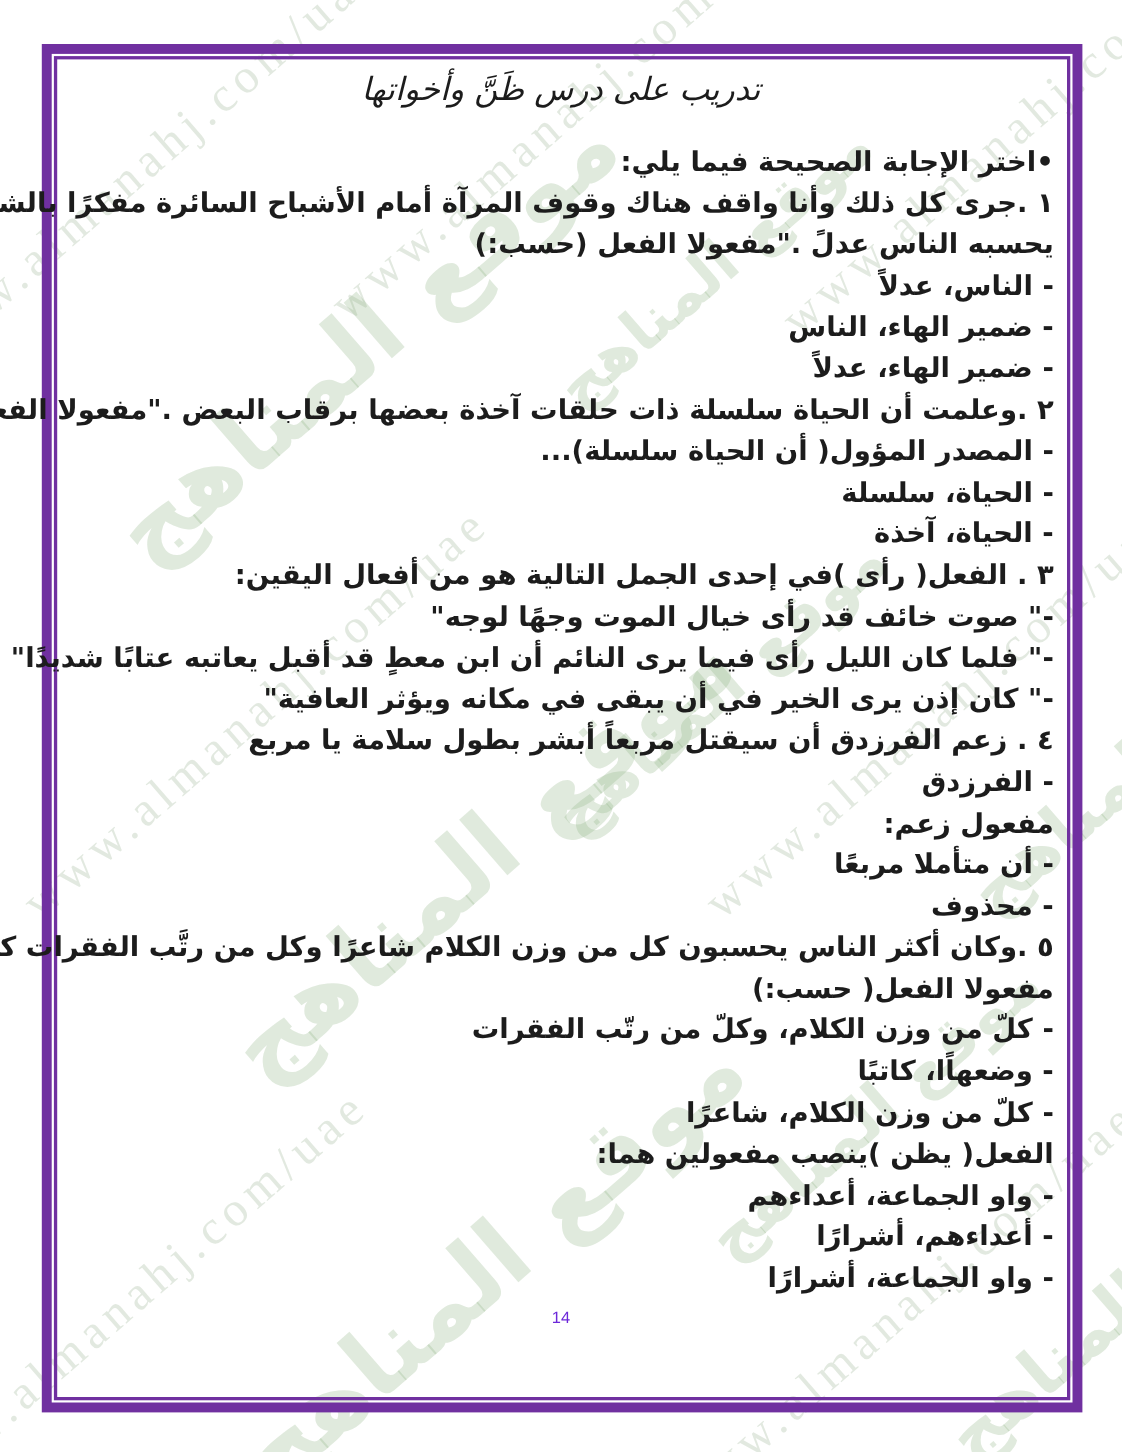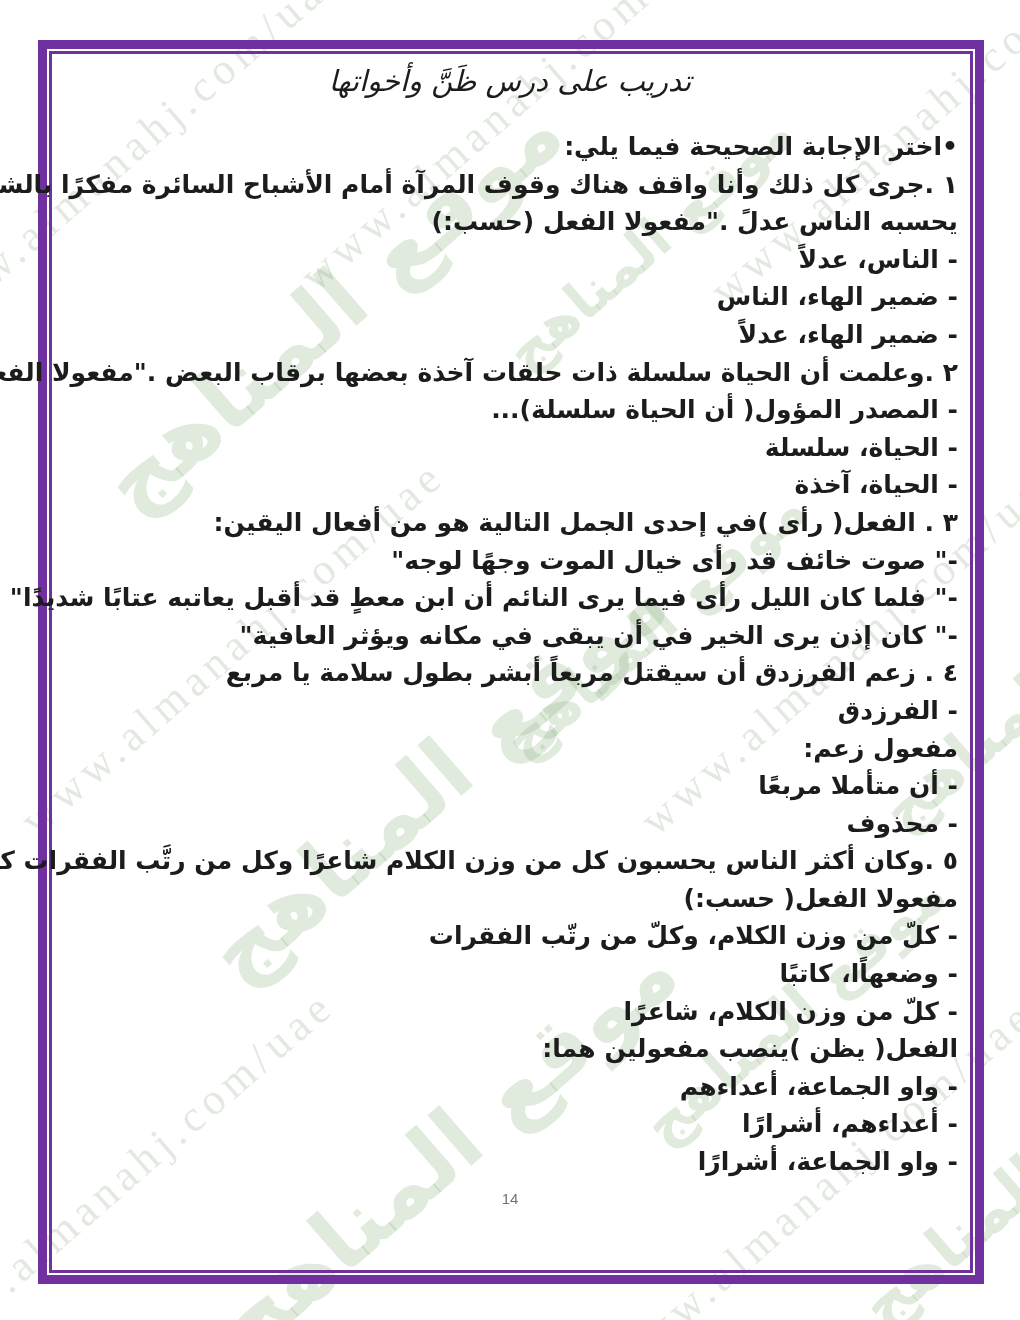--- a/index.html
+++ b/index.html
@@ -68,21 +68,21 @@
     white-space:nowrap;
     font-weight:bold;
   }
   .page-number{
     direction:ltr;
     text-align:center;
     font-family:"Liberation Sans",sans-serif;
     font-size:15px;
     line-height:24px;
     margin-top:6px;
-    color:#737373;
+    color:#6d28d9;
   }
 </style>
 </head>
 <body>
 
 <div class="page">
 
   <div class="wm-layer">
     <div class="wm-url" style="left:-140px;top:122px;">www.almanahj.com/uae</div>
     <div class="wm-url" style="left:240px;top:78px;">www.almanahj.com/uae</div>

